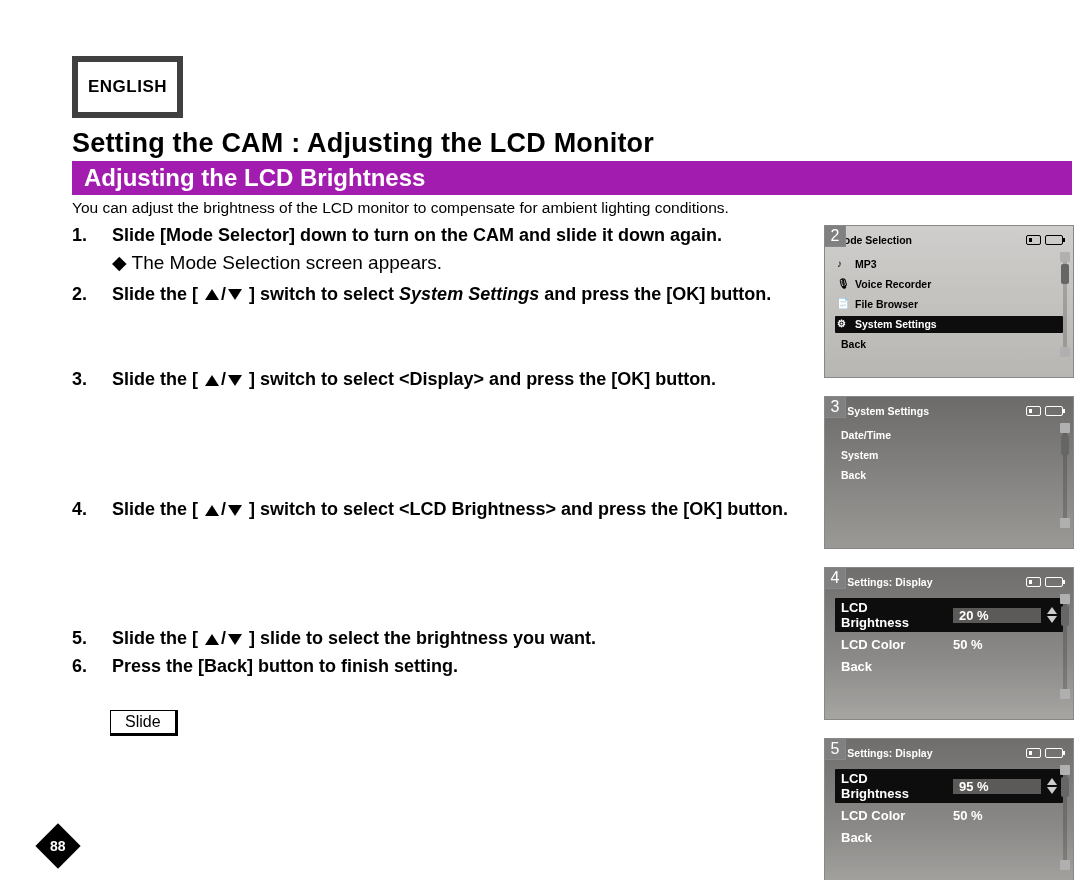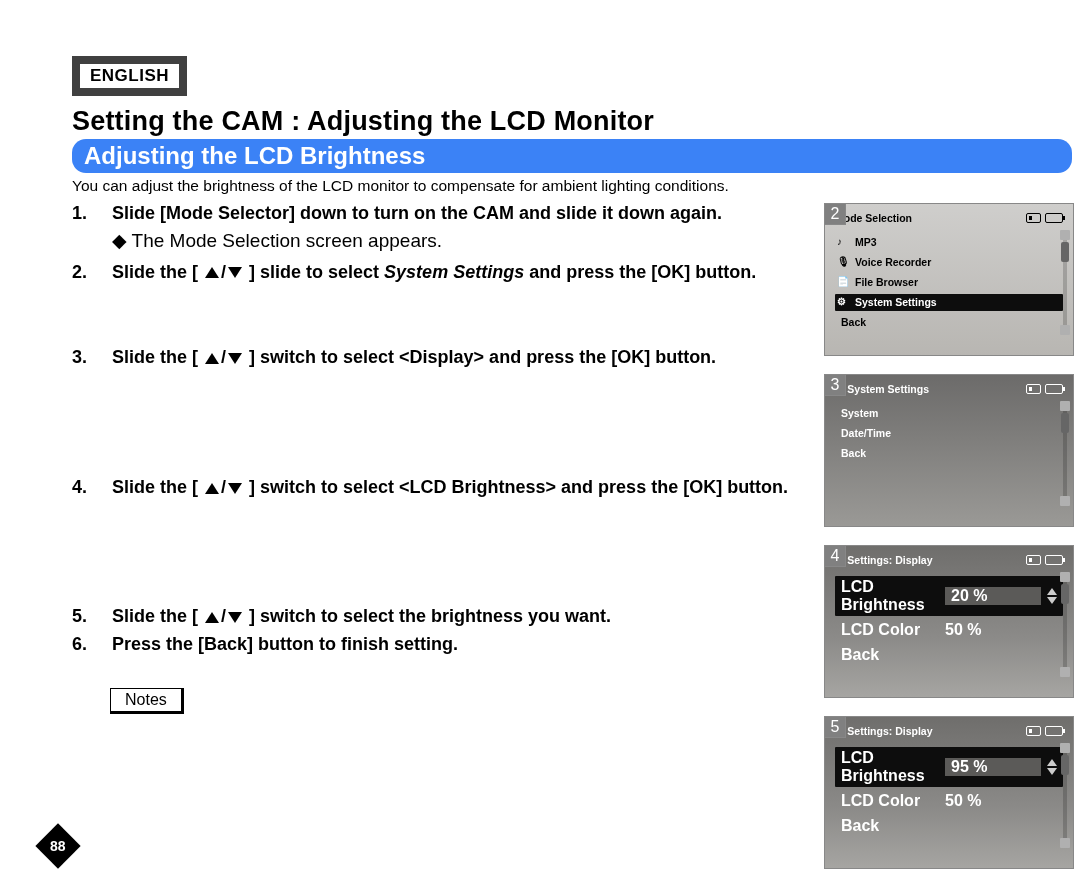--- a/index.html
+++ b/index.html
@@ -1,20 +1,20 @@
 <!DOCTYPE html>
 <html><head>
 <meta charset="utf-8">
 <style>
   * { box-sizing: border-box; margin: 0; padding: 0; }
   html, body { width: 1080px; height: 880px; font-family: Arial, Helvetica, sans-serif; background: #fff; }
   .page { position: relative; width: 1080px; height: 880px; padding: 56px 34px 20px 34px; }
-  .lang-box { display: inline-block; border: 8px solid #404040; padding: 2px 10px; font-weight: bold; font-size: 17px; margin: 0 0 6px 38px; letter-spacing: 0.5px; }
+  .lang-box { display: inline-block; border: 6px solid #404040; padding: 15px 10px; font-weight: bold; font-size: 17px; margin: 0 0 6px 38px; letter-spacing: 0.5px; }
   .title { font-size: 27px; font-weight: bold; margin: 4px 0 2px 38px; letter-spacing: 0.2px; }
-  .section-bar { background: #3b82f6; color: #fff; font-size: 24px; font-weight: bold; padding: 3px 0 3px 12px; margin: 0 0 4px 38px; width: 1000px; border-radius: 14px; }
+  .section-bar { background: #a21caf; color: #fff; font-size: 24px; font-weight: bold; padding: 3px 0 3px 12px; margin: 0 0 4px 38px; width: 1000px; }
   .intro { font-size: 15.5px; margin: 4px 0 8px 38px; }
   .content { display: flex; gap: 10px; align-items: flex-start; margin-left: 38px; width: 1000px; }
   .left { width: 722px; }
   .right { width: 270px; display: flex; flex-direction: column; gap: 18px; }
   .step-block { margin-bottom: 108px; }
   .step-block.tight { margin-bottom: 64px; }
   .step-block.last { margin-bottom: 18px; }
   .step-line { display: flex; align-items: flex-start; gap: 14px; font-size: 18px; font-weight: bold; }
   .step-num { min-width: 26px; }
   .step-text { flex: 1; line-height: 1.2; }
@@ -46,21 +46,21 @@
   .ico.batt::after { content:""; position:absolute; right:-3px; top:2px; width:2px; height:4px; background:#000; }
   .ico.white { border-color:#fff; }
   .ico.white::after { background:#fff; }
   .menu-area { padding: 4px 10px 6px 10px; display:flex; flex-direction:column; gap:3px; }
   .menu-item { font-size: 10.5px; font-weight: bold; padding: 2px 6px 2px 20px; color: #000; position: relative; white-space: nowrap; border-radius: 1px; line-height: 13px; }
   .menu-item.white { color:#fff; }
   .menu-item.noicon { padding-left: 6px; }
   .menu-item .mi-icon { position:absolute; left:2px; top:1px; font-size:10px; }
   .menu-item.sel-dark { background:#0d0d0d; color:#fff; }
   .menu-item.sel-grey { background:#5b5a58; color:#fff; }
-  .row-item { display:flex; font-size:16px; font-weight:bold; color:#fff; padding:2px 6px; align-items:center; gap:16px; border-radius:1px; }
+  .row-item { display:flex; font-size:13px; font-weight:bold; color:#fff; padding:2px 6px; align-items:center; gap:24px; border-radius:1px; }
   .row-item .lbl { flex:0 0 88px; }
   .row-item .val { flex:1; }
   .row-item.sel-dark { background:#0d0d0d; }
   .row-item.sel-dark .val { background:#5b5a58; padding-left:6px; display:inline-block; width:60px; }
   .row-item.sel-dark .valwrap { display:flex; align-items:center; gap:6px; flex:1; }
   .row-item .tri-sm-up, .row-item .tri-sm-down { width:0;height:0;border-left:5px solid transparent;border-right:5px solid transparent; display:inline-block; }
   .row-item .tri-sm-up { border-bottom:7px solid #ccc; }
   .row-item .tri-sm-down { border-top:7px solid #ccc; }
   .scrollbar { position:absolute; right:6px; top:30px; width:4px; bottom:24px; background: rgba(0,0,0,0.18); border-radius:2px; }
   .scrollbar .thumb-top { position:absolute; left:-3px; top:-4px; width:10px; height:10px; background:#b0b0b0; border-radius:1px; }
@@ -82,21 +82,21 @@
 
       <div class="step-block tight">
         <div class="step-line">
           <span class="step-num">1.</span>
           <span class="step-text">Slide [Mode Selector] down to turn on the CAM and slide it down again.</span>
         </div>
         <div class="sub">◆ The Mode Selection screen appears.</div>
         <div class="step-line" style="margin-top:10px;">
           <span class="step-num">2.</span>
           <span class="step-text">
-            <span>Slide the [ </span><span class="tri-up"></span>/<span class="tri-down"></span><span> ] slide to select</span>
+            <span>Slide the [ </span><span class="tri-up"></span>/<span class="tri-down"></span><span> ] switch to select</span>
             <span class="it">System Settings</span><span> and press the [OK] button.</span>
           </span>
         </div>
       </div>
 
       <div class="step-block">
         <div class="step-line">
           <span class="step-num">3.</span>
           <span class="step-text">
             <span>Slide the [ </span><span class="tri-up"></span>/<span class="tri-down"></span><span> ] switch to select &lt;Display&gt; and press the [OK] button.</span>
@@ -110,30 +110,30 @@
           <span class="step-text">
             <span>Slide the [ </span><span class="tri-up"></span>/<span class="tri-down"></span><span> ] switch to select &lt;LCD Brightness&gt; and press the [OK] button.</span>
           </span>
         </div>
       </div>
 
       <div class="step-block last">
         <div class="step-line">
           <span class="step-num">5.</span>
           <span class="step-text">
-            <span>Slide the [ </span><span class="tri-up"></span>/<span class="tri-down"></span><span> ] switch to select the brightness you want.</span>
+            <span>Slide the [ </span><span class="tri-up"></span>/<span class="tri-down"></span><span> ] slide to select the brightness you want.</span>
           </span>
         </div>
         <div class="step-line" style="margin-top:6px;">
           <span class="step-num">6.</span>
           <span class="step-text">Press the [Back] button to finish setting.</span>
         </div>
       </div>
 
-      <div class="notes-box">Notes</div>
+      <div class="notes-box">Slide</div>
     </div>
 
     <div class="right">
 
       <div class="shot-wrap">
         <div class="num-badge">2</div>
         <div class="shot shot-grey">
           <div class="shot-title-row">
             <span class="shot-title">Mode Selection</span>
             <span class="icons-right">
@@ -160,22 +160,22 @@
         <div class="num-badge">3</div>
         <div class="shot shot-dark">
           <div class="shot-title-row">
             <span class="shot-title white"><span>⚙ </span><span>System Settings</span></span>
             <span class="icons-right">
                 <span class="ico card white"></span>
                 <span class="ico batt white"></span>
               </span>
           </div>
           <div class="menu-area">
+            <div class="menu-item noicon white">Date/Time</div>
             <div class="menu-item noicon white">System</div>
-            <div class="menu-item noicon white">Date/Time</div>
             <div class="menu-item noicon white">Back</div>
           </div>
           <div class="scrollbar">
               <div class="thumb-top"></div>
               <div class="knob"></div>
               <div class="thumb-bot"></div>
             </div>
         </div>
       </div>
 

